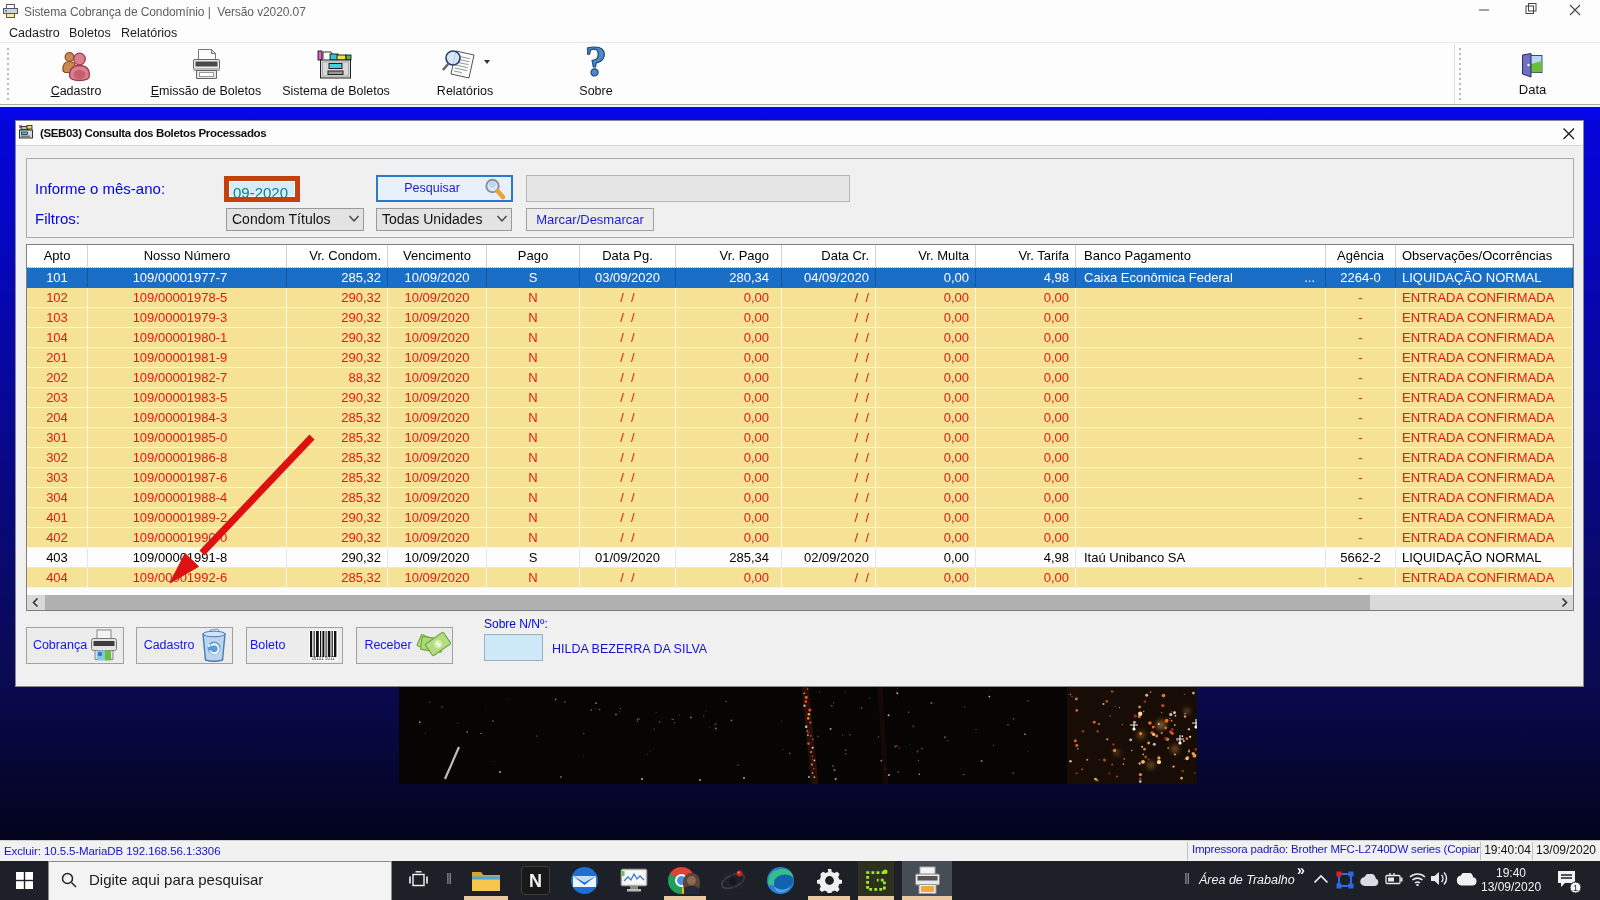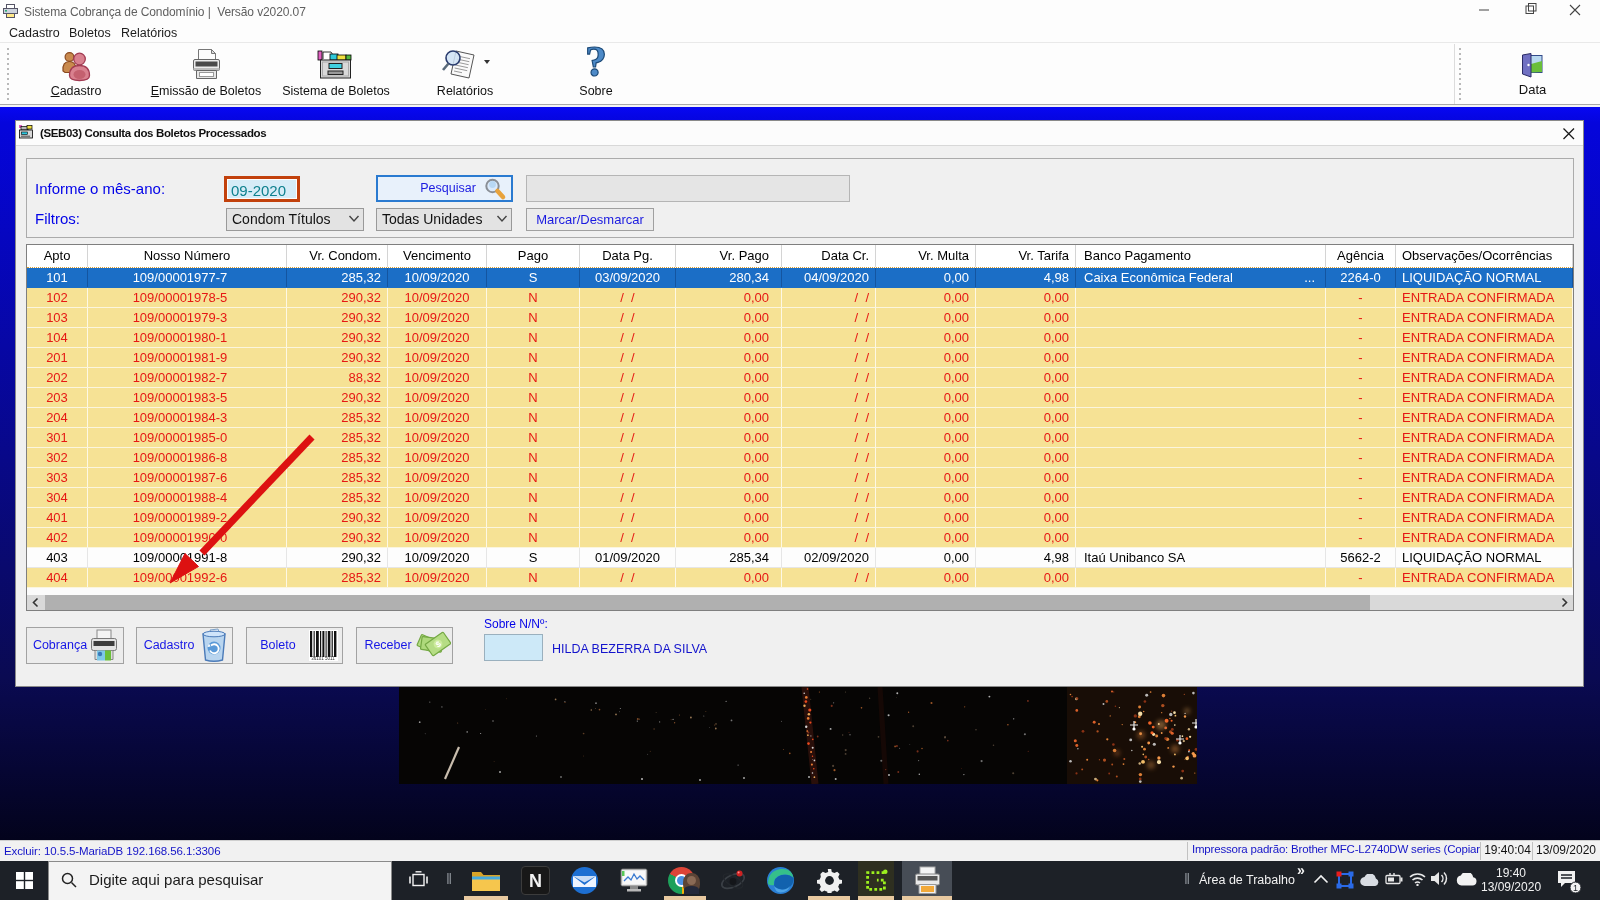--- a/index.html
+++ b/index.html
@@ -375,23 +375,23 @@
  <rect x="3.5" y="8" width="6" height="2.5" fill="#30c8e0" stroke="#000" stroke-width="0.6"></rect>
  <rect x="3" y="11.5" width="9" height="1.6" fill="#777"></rect>
 </svg>
 <div class="abs" style="left:40px;top:127px;font-size:11.5px;font-weight:bold;color:#101010;letter-spacing:-0.35px;">(SEB03) Consulta dos Boletos Processados</div>
 <svg class="abs" style="left:1560px;top:125px" width="18" height="18" viewBox="0 0 18 18">
  <path d="M3.5 3.5 L14 14 M14 3.5 L3.5 14" stroke="#1a1a1a" stroke-width="1.3"></path>
 </svg>
 
 <div class="abs" style="left:26px;top:158px;width:1548px;height:80px;border:1px solid #ababab;background:#f0f0f0;"></div>
 <div class="abs" style="left:35px;top:180px;font-size:15px;color:#0202e8;">Informe o mês-ano:</div>
-<div class="abs" style="left:224px;top:176px;width:76px;height:26px;background:#d6ecf7;border:3px solid #c2410c;box-shadow:inset 0 0 0 1px #fdfdfd;font-size:15px;color:#0e808e;line-height:24px;padding-left:4px;">09-2020</div>
+<div class="abs" style="left:224px;top:176px;width:76px;height:26px;background:#d6ecf7;border:5px solid #c2410c;box-shadow:inset 0 0 0 1px #fdfdfd;font-size:15px;color:#0e808e;line-height:24px;padding-left:4px;">09-2020</div>
 <div class="abs" style="left:376px;top:175px;width:137px;height:27px;background:#e8f1fb;border:2px solid #2a7ad0;"></div>
-<div class="abs" style="left:376px;top:175px;width:112px;height:27px;text-align:center;line-height:27px;font-size:12.5px;color:#1a1ae0;margin-left:16px;">Pesquisar</div>
+<div class="abs" style="left:376px;top:175px;width:112px;height:27px;text-align:center;line-height:27px;font-size:12.5px;color:#1a1ae0;">Pesquisar</div>
 <svg class="abs" style="left:483px;top:178px" width="25" height="23" viewBox="0 0 25 23">
  <circle cx="9.5" cy="8" r="6.2" fill="#dbeafb" stroke="#8a8f96" stroke-width="2"></circle>
  <circle cx="9.5" cy="6.5" r="3.4" fill="#b8d8f4"></circle>
  <path d="M14.5 13 L20 19" stroke="#e8a33d" stroke-width="4.6" stroke-linecap="round"></path>
 </svg>
 <div class="abs" style="left:526px;top:175px;width:324px;height:27px;background:#e5e5e5;border:1px solid #b5b5b5;"></div>
 <div class="abs" style="left:35px;top:210px;font-size:15px;color:#0202e8;">Filtros:</div>
 <div class="abs" style="left:226px;top:208px;width:138px;height:23px;background:#e3e3e3;border:1px solid #999;font-size:14px;color:#111;line-height:21px;padding-left:5px;">Condom Títulos</div>
 <svg class="abs" style="left:348px;top:214px" width="12" height="10" viewBox="0 0 12 10">
       <path d="M1.5 2 L6 7 L10.5 2" fill="none" stroke="#444" stroke-width="1.4"></path>
@@ -442,21 +442,21 @@
 <div class="abs" style="left:140px;top:627px;width:58px;height:37px;line-height:37px;text-align:center;font-size:12.5px;color:#1616e6;">Cadastro</div>
 <svg class="abs" style="left:198px;top:628px" width="32" height="35" viewBox="0 0 32 35">
  <path d="M12 2 l8 -1 l2 6 l-8 1.5 Z" fill="#eef4fa" stroke="#7aa0c8"></path>
  <path d="M5 6 Q16 2.5 27 6 L24.5 32 Q16 34.5 7.5 32 Z" fill="#a8cdf0" fill-opacity="0.75" stroke="#4a7ab8" stroke-width="1.4"></path>
  <ellipse cx="16" cy="6" rx="11" ry="2.8" fill="#cfe4fa" stroke="#4a7ab8"></ellipse>
  <circle cx="16" cy="20" r="6.5" fill="#5a9ad8"></circle>
  <path d="M13 17.5 a4.5 4.5 0 1 1 -1 5" fill="none" stroke="#fff" stroke-width="1.8"></path>
  <path d="M11 15.5 l1.5 3 l-3 0.5 Z" fill="#fff"></path>
 </svg>
 <div class="abs" style="left:246px;top:627px;width:97px;height:37px;background:#ececec;border:1px solid #a2a2a2;"></div>
-<div class="abs" style="left:250px;top:627px;width:56px;height:37px;line-height:37px;text-align:center;font-size:12.5px;color:#1616e6;">Boleto</div>
+<div class="abs" style="left:250px;top:627px;width:56px;height:37px;line-height:37px;font-size:12.5px;color:#1616e6;">Boleto</div>
 <svg class="abs" style="left:309px;top:630px" width="29" height="31" viewBox="0 0 29 31">
  <rect x="0" y="0" width="29" height="31" fill="#fff"></rect>
  <g fill="#111">
   <rect x="1" y="1" width="2.2" height="26"></rect>
         <rect x="4.6" y="1" width="1.1" height="26"></rect>
   <rect x="7" y="1" width="2.8" height="26"></rect>
         <rect x="11" y="1" width="1.2" height="26"></rect>
   <rect x="13.4" y="1" width="2" height="26"></rect>
         <rect x="16.6" y="1" width="1" height="26"></rect>
   <rect x="18.8" y="1" width="2.6" height="26"></rect>
@@ -579,21 +579,21 @@
 <div class="abs" style="left:902px;top:861px;width:50px;height:39px;background:#474d56;"></div>
 <svg class="abs" style="left:913px;top:866px" width="29" height="29" viewBox="0 0 29 29">
  <rect x="7" y="1" width="15" height="8" fill="#f4f4f4" stroke="#aaa"></rect>
  <rect x="2.5" y="8" width="24" height="11" rx="1.5" fill="#e9e9e9" stroke="#888"></rect>
  <rect x="4.5" y="10" width="20" height="4.5" fill="#555"></rect>
  <path d="M6 18.5 h17 v9 h-17 Z" fill="#f0f0f0" stroke="#999"></path>
  <rect x="8" y="20" width="13" height="6" fill="#f2a93a"></rect>
 </svg>
 
 <div class="abs" style="left:1184px;top:870px;font-size:15px;color:#8a8f96;">‖</div>
-<div class="abs" style="left:1199px;top:873px;font-size:12.5px;color:#f2f2f2;">Área de Trabalho</div>
+<div class="abs" style="left:1199px;top:873px;font-size:12.5px;color:#f2f2f2;font-style:italic;">Área de Trabalho</div>
 <div class="abs" style="left:1297px;top:862px;font-size:14px;color:#f2f2f2;font-weight:bold;">»</div>
 <svg class="abs" style="left:1313px;top:874px" width="16" height="10" viewBox="0 0 16 10">
       <path d="M1.5 8.5 L8 2 L14.5 8.5" fill="none" stroke="#f2f2f2" stroke-width="1.6"></path>
     </svg>
 <svg class="abs" style="left:1336px;top:871px" width="18" height="18" viewBox="0 0 18 18">
  <rect x="3" y="3" width="12" height="12" fill="none" stroke="#2a6ae8" stroke-width="2"></rect>
  <rect x="0.5" y="0.5" width="5" height="5" fill="#e81c1c"></rect>
  <rect x="12.5" y="0.5" width="5" height="5" fill="#2a6ae8"></rect>
  <rect x="0.5" y="12.5" width="5" height="5" fill="#2a6ae8"></rect>
  <rect x="12.5" y="12.5" width="5" height="5" fill="#2a6ae8"></rect>

